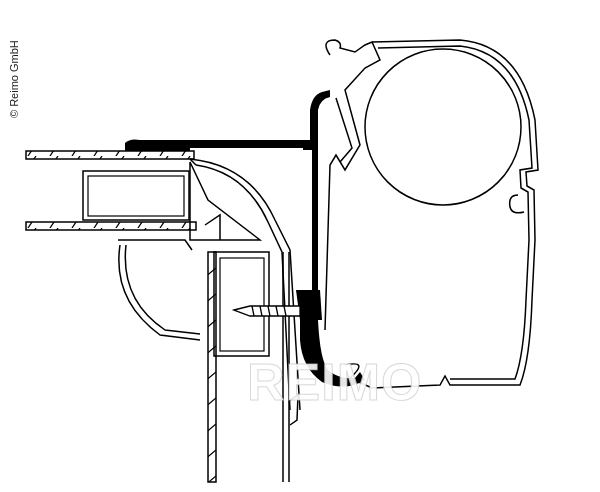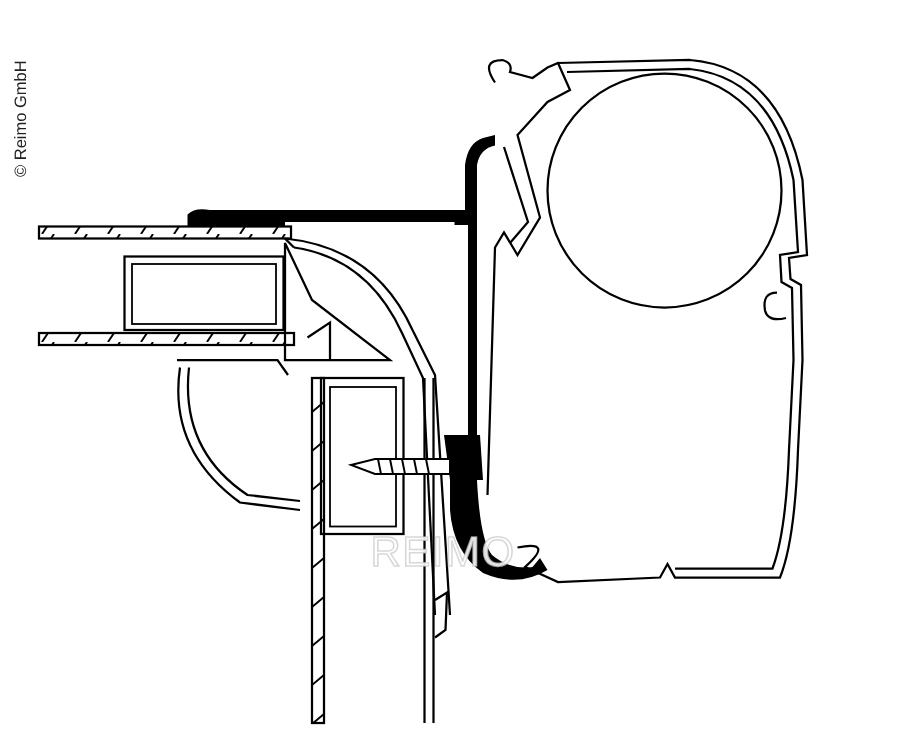--- a/index.html
+++ b/index.html
@@ -6,21 +6,21 @@
     body { width: 600px; height: 492px; position: relative; overflow: hidden; font-family: "Liberation Sans", sans-serif; }
     #drawing { position: absolute; left: 0; top: 0; width: 600px; height: 492px; }
     .copyright {
       position: absolute; left: 8px; top: 118px;
       transform-origin: 0 0; transform: rotate(-90deg);
       font-size: 11px; color: #222; white-space: nowrap;
       font-family: "Liberation Sans", sans-serif;
     }
     .watermark {
       position: absolute; left: 247px; top: 352px;
-      font-size: 28px; font-weight: normal; letter-spacing: 1px;
+      font-size: 52px; font-weight: bold; letter-spacing: 1px;
       color: rgba(255,255,255,0.9);
       -webkit-text-stroke: 1px rgba(200,200,200,0.7);
       font-family: "Liberation Sans", sans-serif;
     }
   </style>
 </head>
 <body>
 
 <svg id="drawing" viewBox="0 0 600 492" xmlns="http://www.w3.org/2000/svg">
   <defs>

